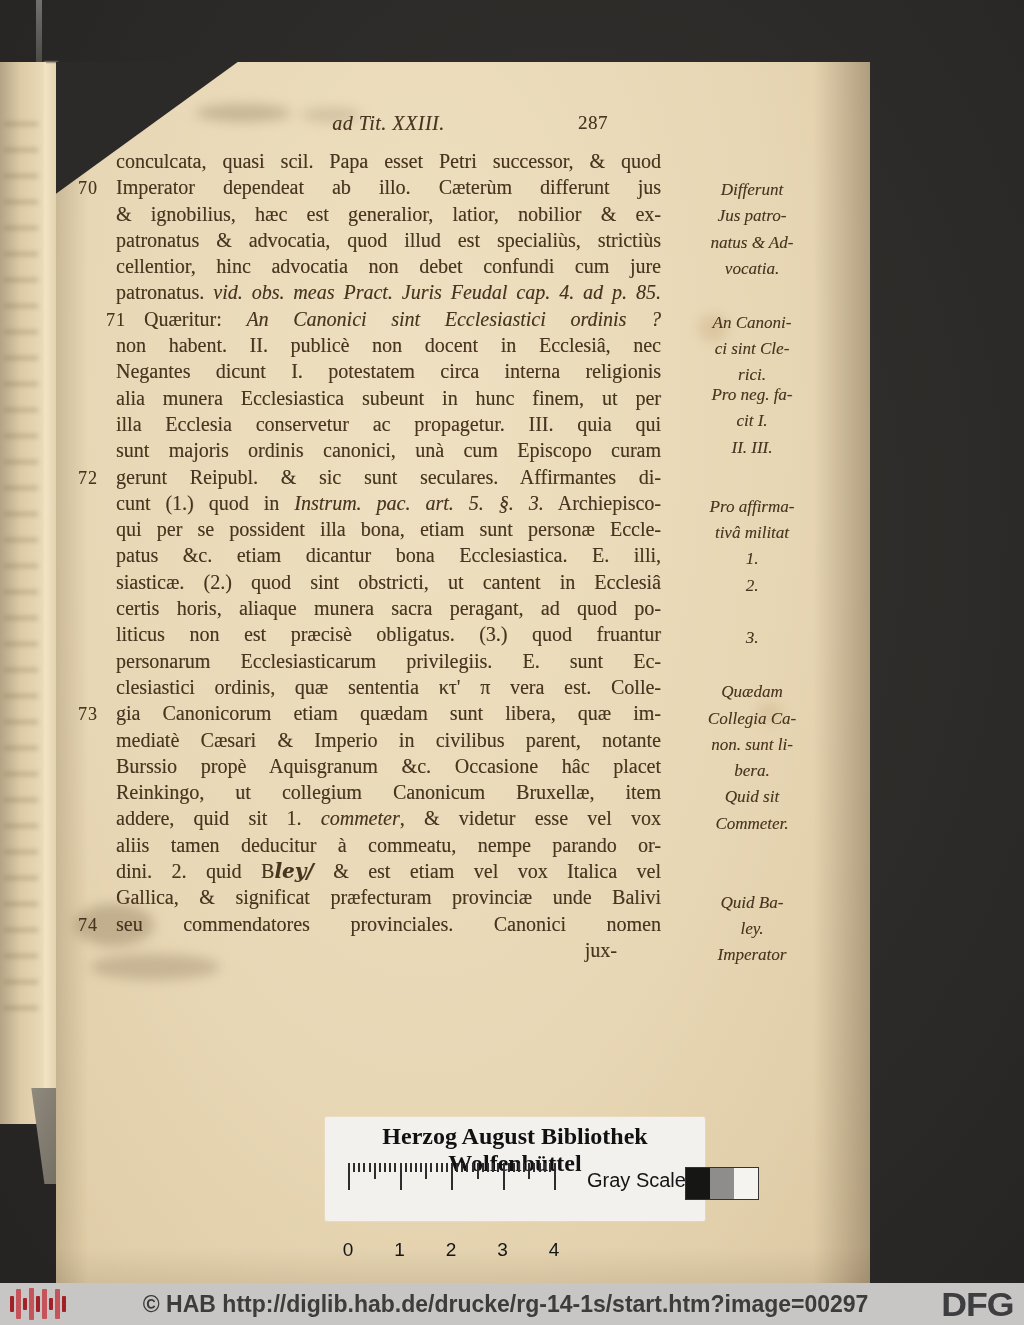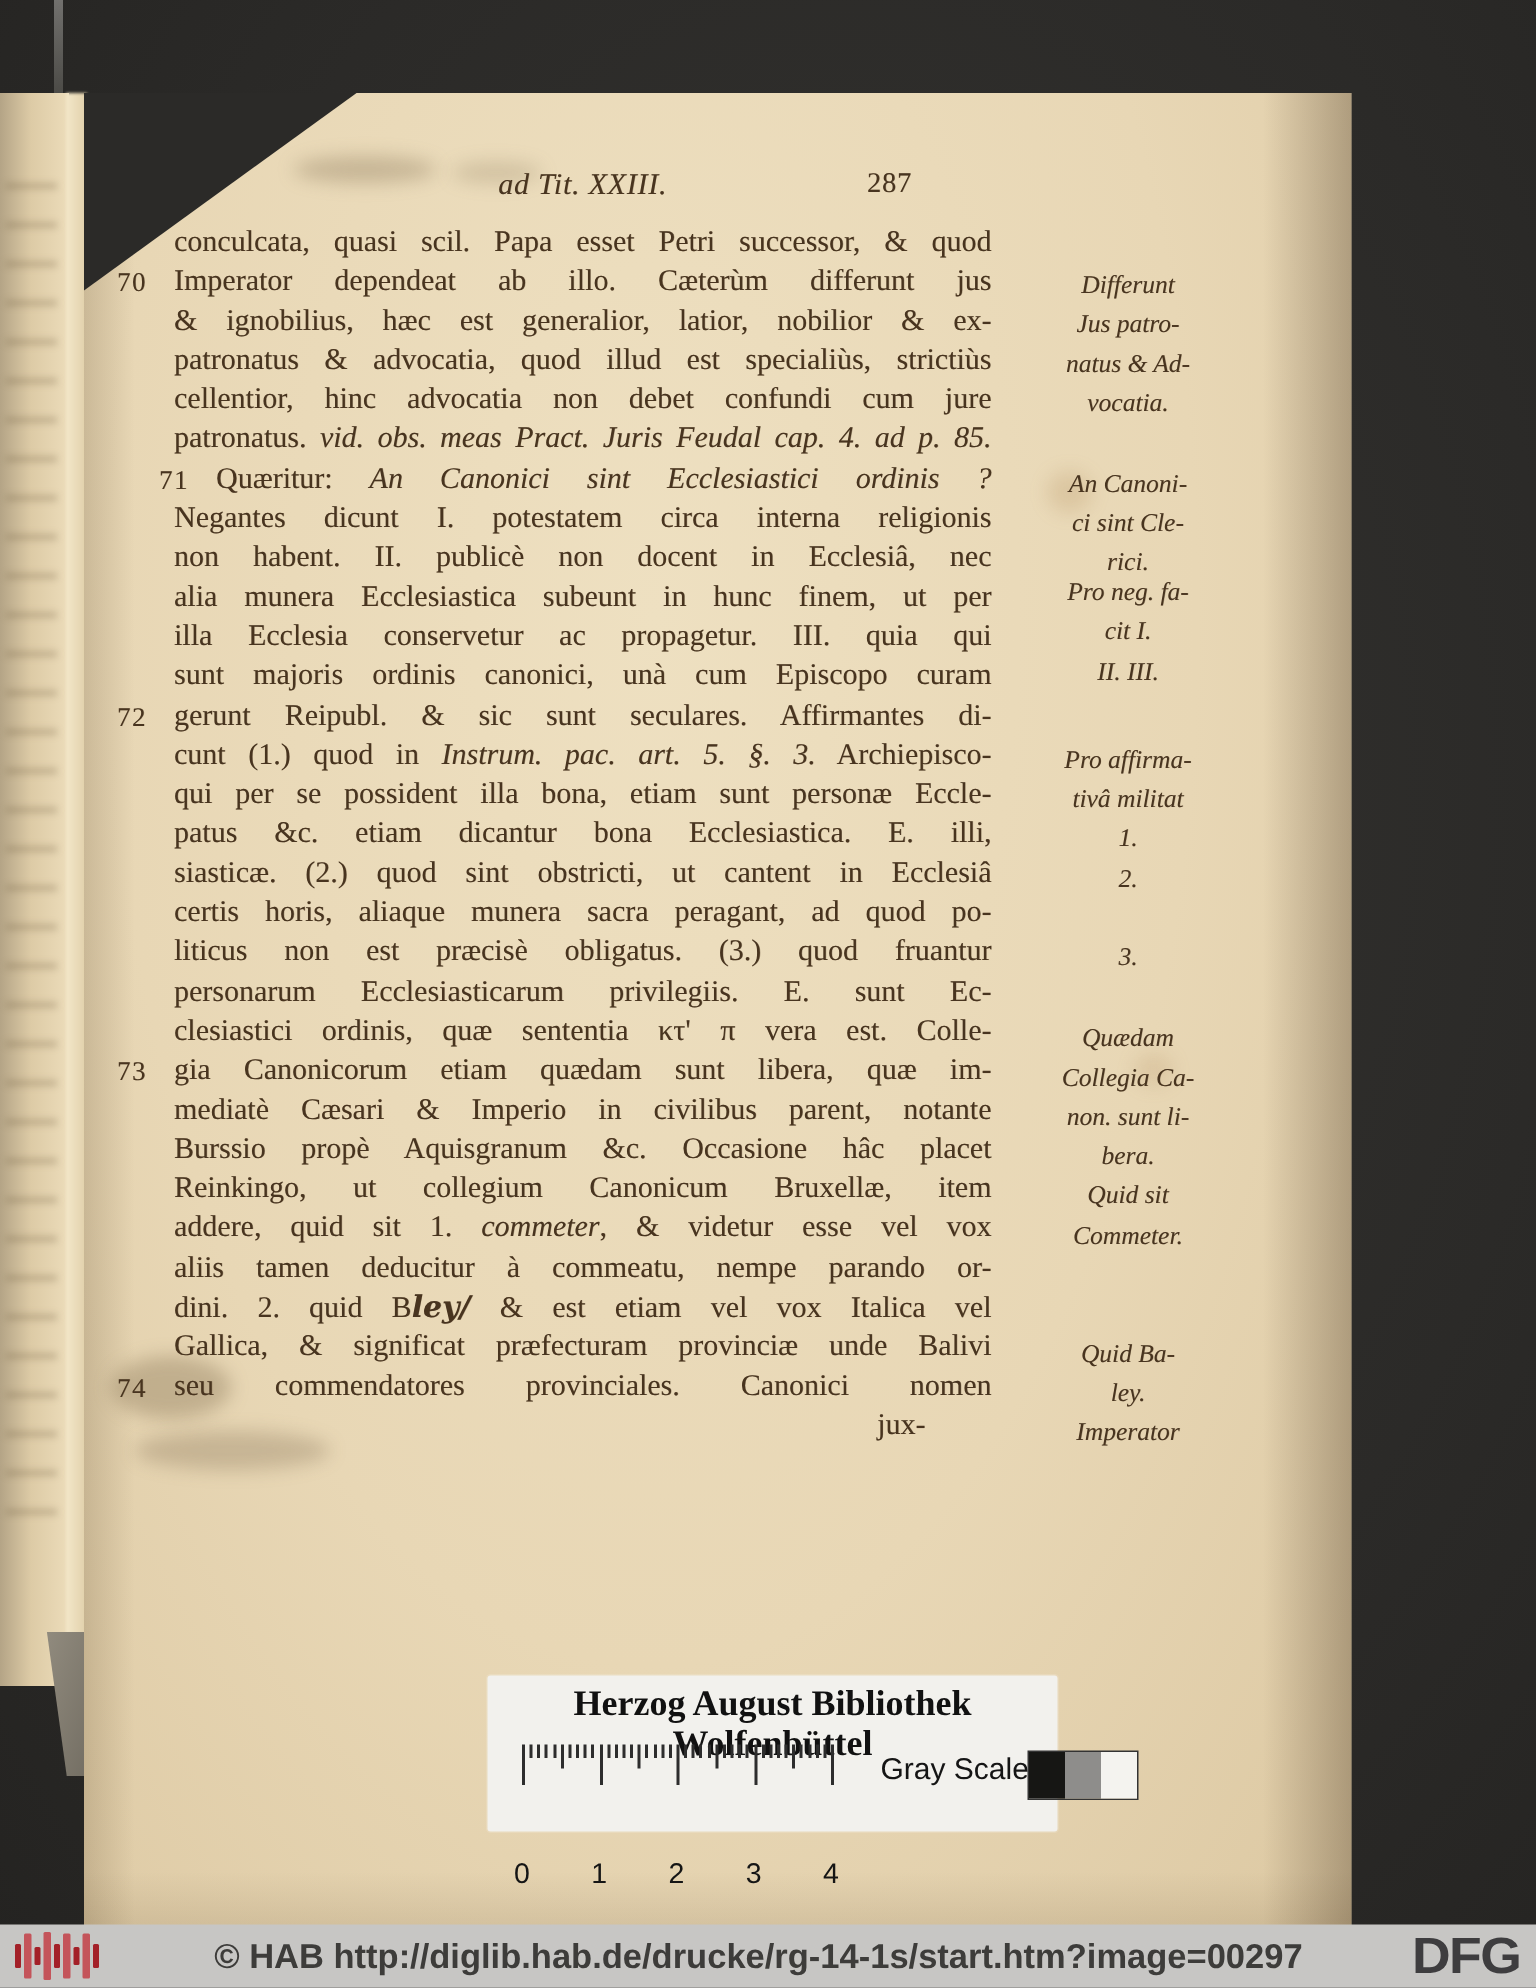--- a/index.html
+++ b/index.html
@@ -17,21 +17,21 @@
   .facing-page-strip::after{content:"";position:absolute;left:4px;top:60px;width:34px;height:900px;
     background:repeating-linear-gradient(to bottom, rgba(105,85,55,.28) 0 4px, transparent 4px 26px);
     filter:blur(2.5px);}
   .gutter-band{position:absolute;left:44px;top:62px;width:14px;height:1030px;
     background:linear-gradient(90deg,#f3e7c9,#e0cfa9);filter:blur(1px);}
   .table-wedge{position:absolute;left:26px;top:1088px;width:66px;height:96px;
     background:linear-gradient(110deg,#938d80,#645f55);
     clip-path:polygon(8% 0,55% 0,100% 100%,28% 100%);}
   .book-page{position:absolute;left:56px;top:62px;width:814px;height:1248px;overflow:hidden;
     background:radial-gradient(ellipse at 45% 28%, #eee0c1 0%, #e8d7b5 55%, #dcc8a2 100%);
-    color:#48341f;padding-left:31px;}
+    color:#48341f;}
   .book-page::before{content:"";position:absolute;inset:0;pointer-events:none;
     background:linear-gradient(90deg, rgba(90,70,40,.20) 0%, transparent 4%, transparent 93%, rgba(55,38,20,.30) 100%),
                linear-gradient(180deg, transparent 95%, rgba(70,52,30,.18) 100%);}
   .corner-shadow{position:absolute;left:-6px;top:-6px;width:196px;height:142px;
     background:#2b2a28;clip-path:polygon(0 0,100% 0,0 100%);filter:blur(2px);}
   .stain{position:absolute;border-radius:50%;filter:blur(6px);pointer-events:none;}
   .s1{left:140px;top:42px;width:95px;height:18px;background:rgba(120,100,70,.30);}
   .s2{left:245px;top:46px;width:60px;height:14px;background:rgba(120,100,70,.22);}
   .s3{left:642px;top:252px;width:30px;height:28px;background:rgba(160,115,60,.18);}
   .s4{left:18px;top:842px;width:80px;height:42px;background:rgba(110,88,58,.30);}
@@ -101,22 +101,22 @@
   </div>
 
   <div class="body-text" id="body-text">
       <div class="line"><span class="seg-r">conculcata, quasi scil. Papa esset Petri successor, &amp; quod</span></div>
       <div class="line"><span class="mnum">70</span><span class="seg-r">Imperator dependeat ab illo. Cæterùm differunt jus</span></div>
       <div class="line"><span class="seg-r">&amp; ignobilius, hæc est generalior, latior, nobilior &amp; ex-</span></div>
       <div class="line"><span class="seg-r">patronatus &amp; advocatia, quod illud est specialiùs, strictiùs</span></div>
       <div class="line"><span class="seg-r">cellentior, hinc advocatia non debet confundi cum jure</span></div>
       <div class="line"><span class="seg-r">patronatus. </span><span class="seg-i">vid. obs. meas Pract. Juris Feudal cap. 4. ad p. 85.</span></div>
       <div class="line" style="text-indent: 28px;"><span class="mnum">71</span><span class="seg-r">Quæritur: </span><span class="seg-i">An Canonici sint Ecclesiastici ordinis ?</span></div>
+      <div class="line"><span class="seg-r">non habent. II. publicè non docent in Ecclesiâ, nec</span></div>
       <div class="line"><span class="seg-r">Negantes dicunt I. potestatem circa interna religionis</span></div>
-      <div class="line"><span class="seg-r">non habent. II. publicè non docent in Ecclesiâ, nec</span></div>
       <div class="line"><span class="seg-r">alia munera Ecclesiastica subeunt in hunc finem, ut per</span></div>
       <div class="line"><span class="seg-r">illa Ecclesia conservetur ac propagetur. III. quia qui</span></div>
       <div class="line"><span class="seg-r">sunt majoris ordinis canonici, unà cum Episcopo curam</span></div>
       <div class="line"><span class="mnum">72</span><span class="seg-r">gerunt Reipubl. &amp; sic sunt seculares. Affirmantes di-</span></div>
       <div class="line"><span class="seg-r">cunt (1.) quod in </span><span class="seg-i">Instrum. pac. art. 5. §. 3.</span><span class="seg-r"> Archiepisco-</span></div>
       <div class="line"><span class="seg-r">qui per se possident illa bona, etiam sunt personæ Eccle-</span></div>
       <div class="line"><span class="seg-r">patus &amp;c. etiam dicantur bona Ecclesiastica. E. illi,</span></div>
       <div class="line"><span class="seg-r">siasticæ. (2.) quod sint obstricti, ut cantent in Ecclesiâ</span></div>
       <div class="line"><span class="seg-r">certis horis, aliaque munera sacra peragant, ad quod po-</span></div>
       <div class="line"><span class="seg-r">liticus non est præcisè obligatus. (3.) quod fruantur</span></div>

